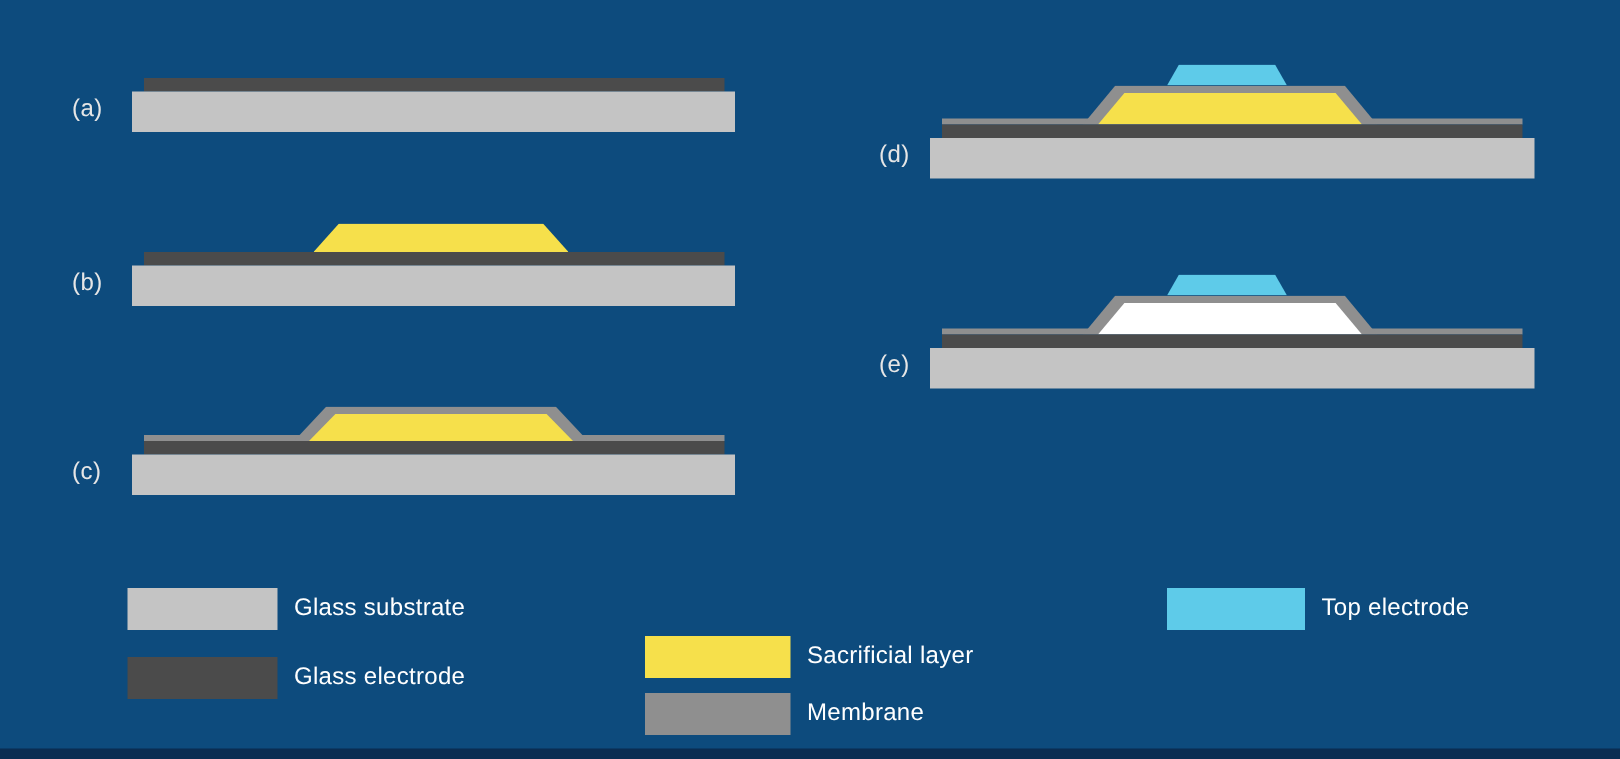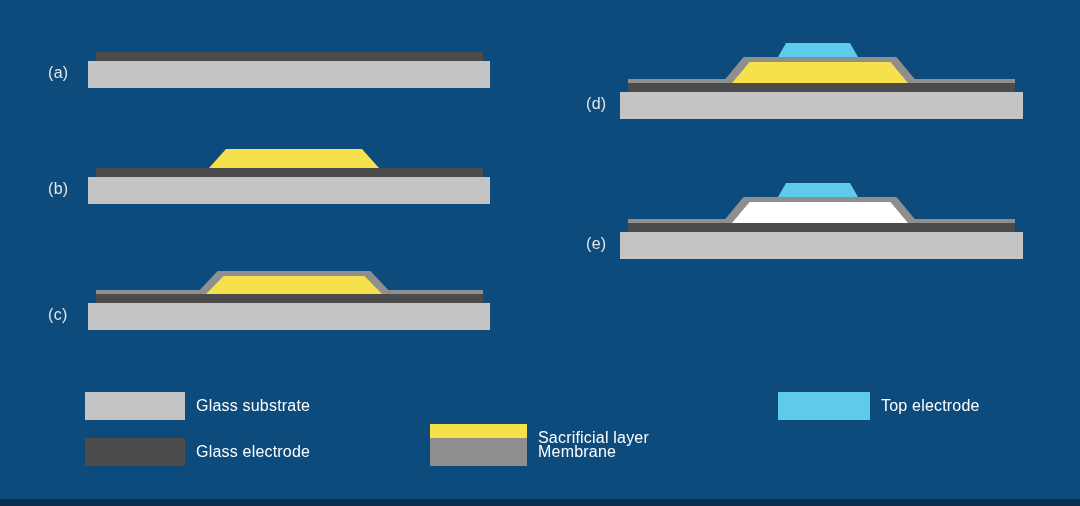--- a/index.html
+++ b/index.html
@@ -69,21 +69,21 @@
     <span class="legend-label">Glass substrate</span>
   </div>
   <div class="legend-item" style="left:85px; top:438px;">
     <span class="swatch" style="width: 100px; background-color: rgb(75, 75, 75);"></span>
     <span class="legend-label">Glass electrode</span>
   </div>
   <div class="legend-item" style="left:430px; top:392px;margin-top:32px;">
     <span class="swatch" style="width: 97px; background-color: rgb(246, 224, 75);"></span>
     <span class="legend-label">Sacrificial layer</span>
   </div>
-  <div class="legend-item" style="left:430px; top:438px;">
+  <div class="legend-item" style="left:430px; top:462px;">
     <span class="swatch" style="width: 97px; background-color: rgb(143, 143, 143);"></span>
     <span class="legend-label">Membrane</span>
   </div>
   <div class="legend-item" style="left:778px; top:392px;">
     <span class="swatch" style="width: 92px; background-color: rgb(94, 203, 233);"></span>
     <span class="legend-label">Top electrode</span>
   </div>
 
   <div id="footer-bar" style="background-color: rgb(10, 45, 82);"></div>
 </div>

